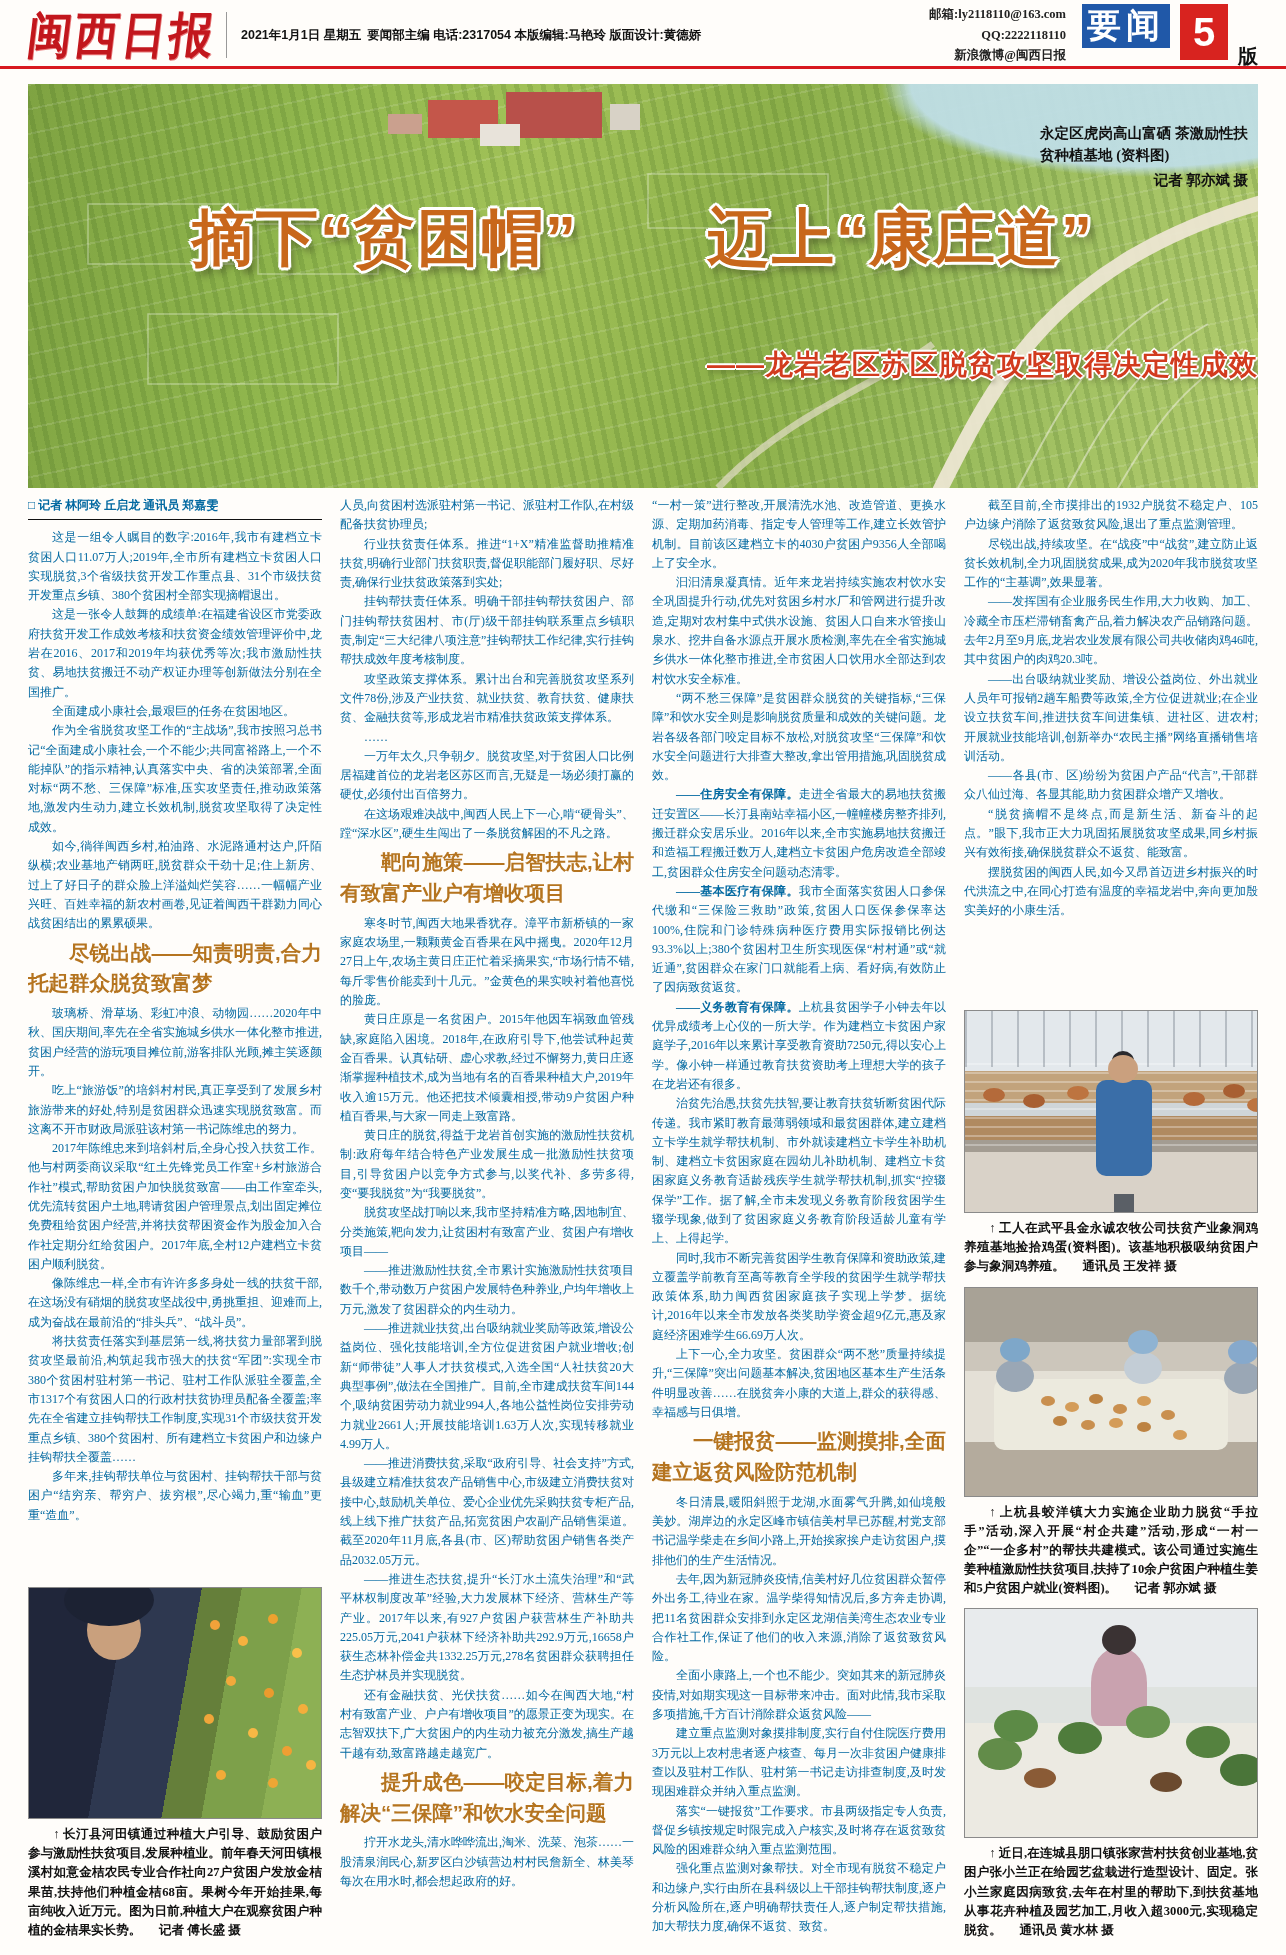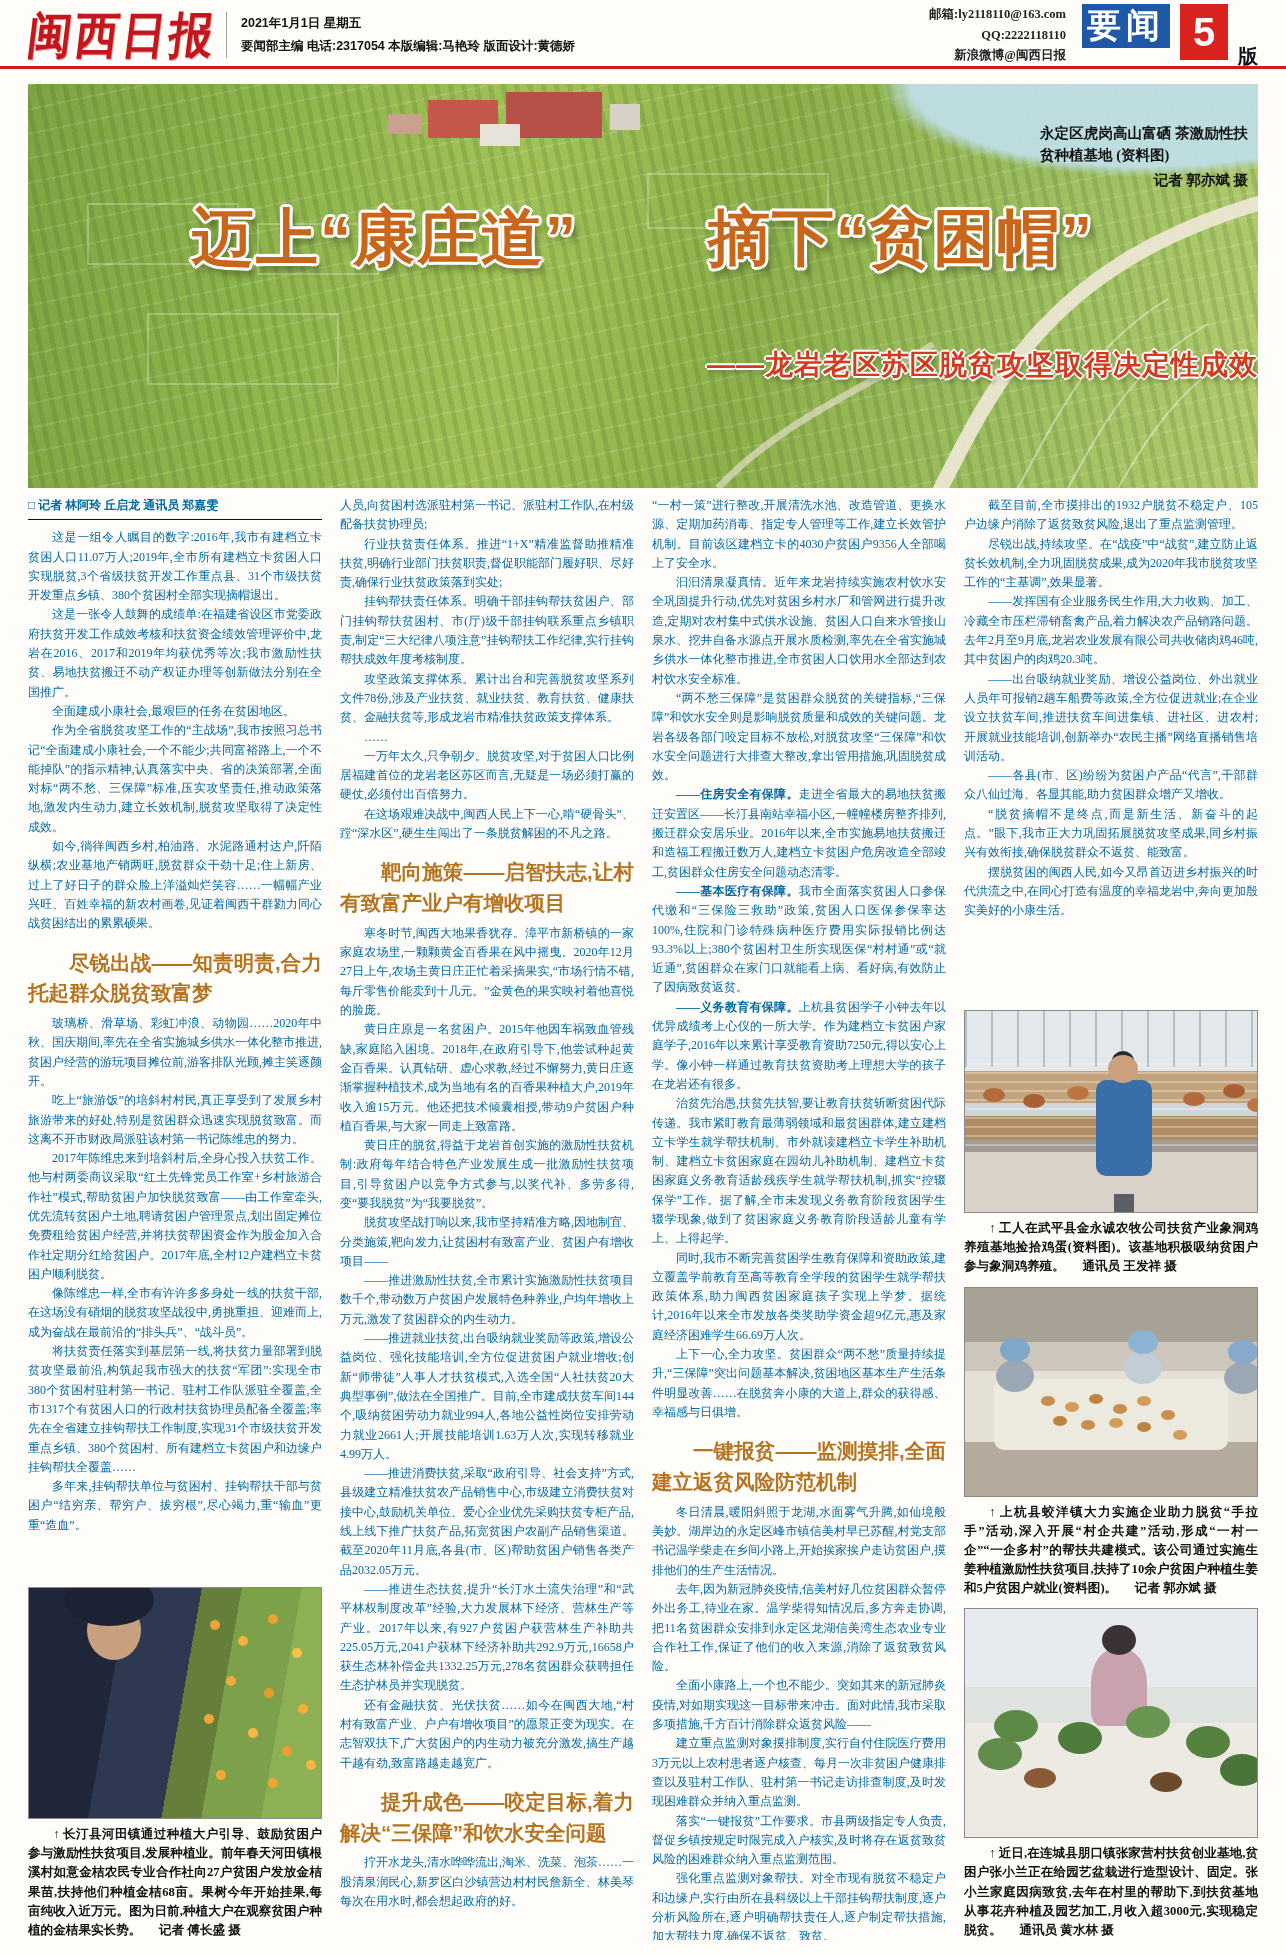--- a/index.html
+++ b/index.html
@@ -7,21 +7,21 @@
   }
   *{box-sizing:border-box;margin:0;padding:0}
   html,body{background:#888}
   #page{position:relative;width:1286px;height:1955px;margin:0 auto;background:#fffdfa;
     font-family:"Liberation Serif","DejaVu Serif",serif;color:#1a1a1a;overflow:hidden}
   
   #masthead{position:absolute;top:6px;left:28px;right:28px;height:58px;display:flex;align-items:center}
   .logo{font-family:"DejaVu Serif",serif;font-weight:900;font-size:44px;color:#c2171d;
     letter-spacing:3px;transform:skewX(-7deg) scaleY(1.12);text-shadow:1px 1px 0 #e87a7a;white-space:nowrap}
   .mh-div{width:1px;height:46px;background:#999;margin:0 14px 0 10px}
-  .mh-left{display:flex;flex-direction:column;justify-content:center;gap:6px;
+  .mh-left{display:flex;flex-direction:row;justify-content:center;gap:6px;
     font-family:"Liberation Sans",sans-serif;font-size:12.5px;font-weight:700;color:#111}
   .mh-right{margin-left:auto;display:flex;align-items:flex-start;gap:10px}
   .mh-contact{font-family:Liberation Serif, serif;font-size:12.5px;font-weight:700;
     color:#222;text-align:right;line-height:1.65;margin-right:6px}
   .sec-box{width:88px;height:44px;background:var(--blue);color:#fff;display:flex;align-items:center;
     justify-content:center;font-family:"Liberation Sans",sans-serif;font-weight:900;font-size:34px;letter-spacing:5px}
   .num-box{width:48px;height:56px;background:#d8231f;color:#fff;display:flex;align-items:center;
     justify-content:center;font-family:"Liberation Sans",sans-serif;font-weight:900;font-size:40px}
   .ban-word{align-self:flex-end;font-size:20px;font-weight:700;color:#111;line-height:1}
   #redrule{position:absolute;top:66px;left:0;right:0;height:3px;background:var(--red)}
@@ -48,21 +48,21 @@
   
   #bodycols{position:absolute;top:496px;left:28px;width:1230px;height:1444px;display:flex;gap:18px}
   .col{width:294px;height:1444px;display:flex;flex-direction:column;overflow:hidden}
   .tw{flex:1 1 auto;overflow:hidden}
   .tw p{font-size:12px;line-height:19.3px;text-align:justify;text-indent:2em;color:#0369a1}
   .tw p.cont{text-indent:0}
   .tw p b{font-weight:700}
   .byline{font-weight:700;text-indent:0 !important;font-size:13.5px;border-bottom:1.5px solid #111;
     padding-bottom:4px;margin-bottom:8px !important}
   h2.sec{font-family:"Liberation Sans","DejaVu Sans",sans-serif;font-size:20.5px;line-height:1.5;
-    color:var(--sec);font-weight:800;text-indent:2em;margin:14px 0 5px;text-align:justify}
+    color:var(--sec);font-weight:800;text-indent:2em;margin:4px 0 5px;text-align:justify}
   
   .ph{position:relative;flex:0 0 auto;margin-top:10px;overflow:hidden;border:1px solid #8a8a8a}
   .ph .fx{position:absolute;display:block}
   .ph-kumquat{background:linear-gradient(100deg,#20263a 0 30%,#2e3850 30% 52%,#657f3a 52% 64%,#7da04a 64% 82%,#8db054 82%)}
   .ph-kumquat::before{content:"";position:absolute;left:20%;top:5%;width:54px;height:60px;background:#c9a07d;border-radius:50%}
   .ph-kumquat::after{content:"";position:absolute;left:12%;top:-6%;width:90px;height:52px;background:#1c2233;border-radius:50%}
   .ph-kumquat .fx{left:62%;top:14%;width:10px;height:10px;border-radius:50%;background:#f0a23a;
     box-shadow:28px 16px 0 #f6b13f,58px -6px 0 #eda22f,82px 28px 0 #f9c04a,16px 56px 0 #f2a93b,
       54px 68px 0 #eb9b2e,88px 84px 0 #f4ae3c,-6px 94px 0 #f0a63a,38px 108px 0 #f7b845,
       72px 126px 0 #ef9f33,6px 150px 0 #f3ab38,58px 158px 0 #eda634,96px 140px 0 #f6b542}
@@ -139,22 +139,22 @@
         <rect x="582" y="20" width="30" height="26" fill="#d8d2c6"></rect>
       </g>
       <g opacity="0.35" stroke="#ffffff" fill="none" stroke-width="1.5">
         <rect x="60" y="120" width="150" height="60"></rect>
         <rect x="230" y="140" width="120" height="50"></rect>
         <rect x="620" y="90" width="180" height="54"></rect>
         <rect x="120" y="230" width="190" height="70"></rect>
       </g>
     </svg>
     <div class="bn-head">
+      <span>摘下“贫困帽”</span>
       <span>迈上“康庄道”</span>
-      <span>摘下“贫困帽”</span>
     </div>
     <div class="bn-sub">——龙岩老区苏区脱贫攻坚取得决定性成效</div>
     <div class="bn-cap">
       <span>永定区虎岗高山富硒</span>
       <span>茶激励性扶贫种植基地</span>
       <span>(资料图)</span>
       <span class="bn-credit">记者 郭亦斌 摄</span>
     </div>
   </div>
 

